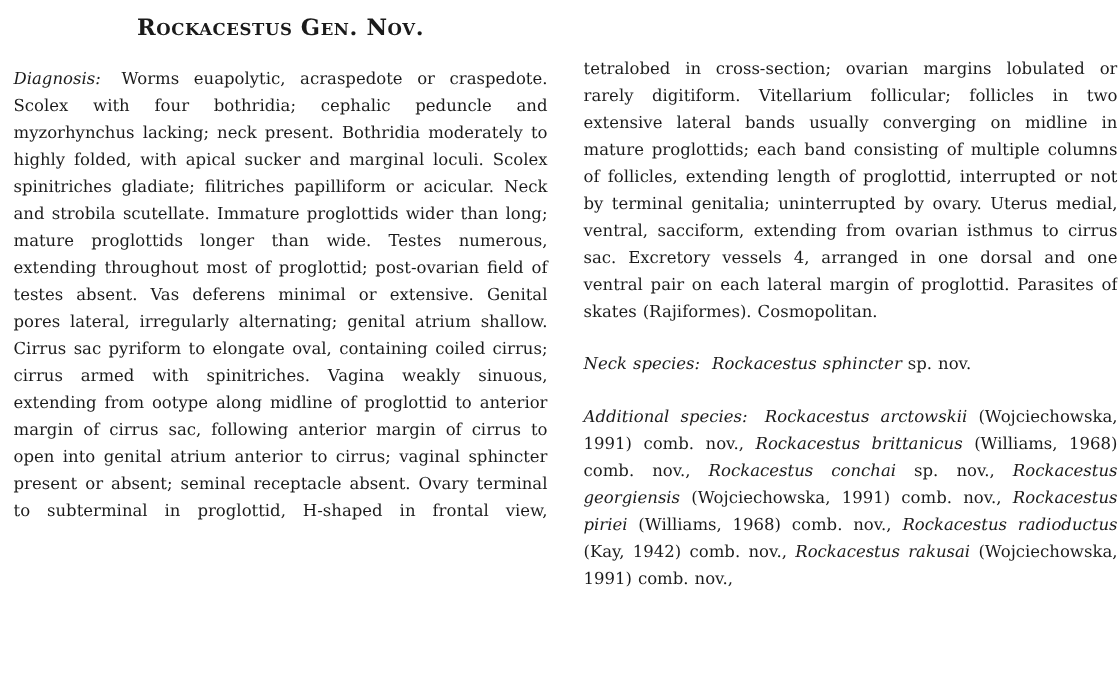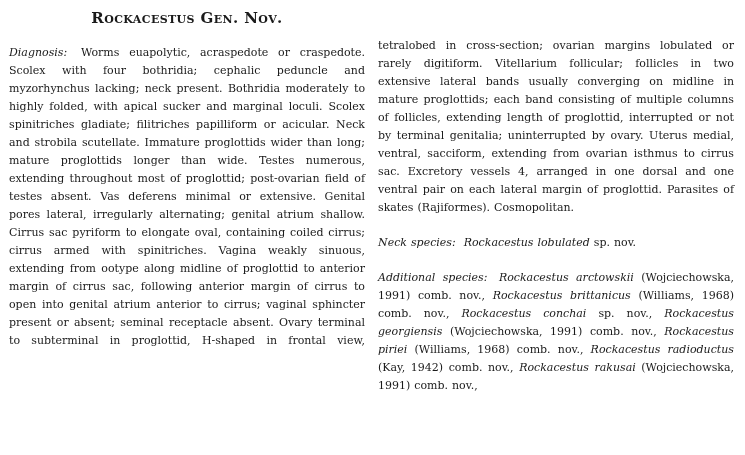--- a/index.html
+++ b/index.html
@@ -14,21 +14,21 @@
     font-family: "DejaVu Serif", "Liberation Serif", serif;
     color: #1a1a1a;
     -webkit-font-smoothing: antialiased;
   }
   .page {
     box-sizing: border-box;
     width: 720px;
     height: 455px;
     padding: 9px 9px 0 9px;
     display: flex;
-    gap: 13px;
+    gap: 24px;
     background: #ffffff;
   }
   .col {
     width: 356px;
     flex: 0 0 356px;
   }
   .col.right {
     margin-top: 18px;
   }
   .title {
@@ -66,17 +66,17 @@
 <main class="page">
   <section class="col left">
     <h1 class="title">Rockacestus Gen. Nov.</h1>
     <div>
         <p class="para jlast"><span class="run label">Diagnosis:</span> <span class="run roman">Worms euapolytic, acraspedote or craspedote. Scolex with four bothridia; cephalic peduncle and myzorhynchus lacking; neck present. Bothridia moderately to highly folded, with apical sucker and marginal loculi. Scolex spinitriches gladiate; filitriches papilliform or acicular. Neck and strobila scutellate. Immature proglottids wider than long; mature proglottids longer than wide. Testes numerous, extending throughout most of proglottid; post-ovarian field of testes absent. Vas deferens minimal or extensive. Genital pores lateral, irregularly alternating; genital atrium shallow. Cirrus sac pyriform to elongate oval, containing coiled cirrus; cirrus armed with spinitriches. Vagina weakly sinuous, extending from ootype along midline of proglottid to anterior margin of cirrus sac, following anterior margin of cirrus to open into genital atrium anterior to cirrus; vaginal sphincter present or absent; seminal receptacle absent. Ovary terminal to subterminal in proglottid, H-shaped in frontal view,</span></p>
       </div>
   </section>
   <section class="col right">
     <div>
         <p class="para"><span class="run roman">tetralobed in cross-section; ovarian margins lobulated or rarely digitiform. Vitellarium follicular; follicles in two extensive lateral bands usually converging on midline in mature proglottids; each band consisting of multiple columns of follicles, extending length of proglottid, interrupted or not by terminal genitalia; uninterrupted by ovary. Uterus medial, ventral, sacciform, extending from ovarian isthmus to cirrus sac. Excretory vessels 4, arranged in one dorsal and one ventral pair on each lateral margin of proglottid. Parasites of skates (Rajiformes). Cosmopolitan.</span></p>
-        <p class="para"><span class="run label">Neck species:</span> <span class="run italic">Rockacestus lobulated</span><span class="run roman"> sp. nov.</span></p>
+        <p class="para"><span class="run label">Neck species:</span> <span class="run italic">Rockacestus sphincter</span><span class="run roman"> sp. nov.</span></p>
         <p class="para"><span class="run label">Additional species:</span> <span class="run italic">Rockacestus arctowskii</span><span class="run roman"> (Wojciechowska, 1991) comb. nov., </span><span class="run italic">Rockacestus brittanicus</span><span class="run roman"> (Williams, 1968) comb. nov., </span><span class="run italic">Rockacestus conchai</span><span class="run roman"> sp. nov., </span><span class="run italic">Rockacestus georgiensis</span><span class="run roman"> (Wojciechowska, 1991) comb. nov., </span><span class="run italic">Rockacestus piriei</span><span class="run roman"> (Williams, 1968) comb. nov., </span><span class="run italic">Rockacestus radioductus</span><span class="run roman"> (Kay, 1942) comb. nov., </span><span class="run italic">Rockacestus rakusai</span><span class="run roman"> (Wojciechowska, 1991) comb. nov., </span></p>
       </div>
   </section>
 </main>
 
 </body></html>

